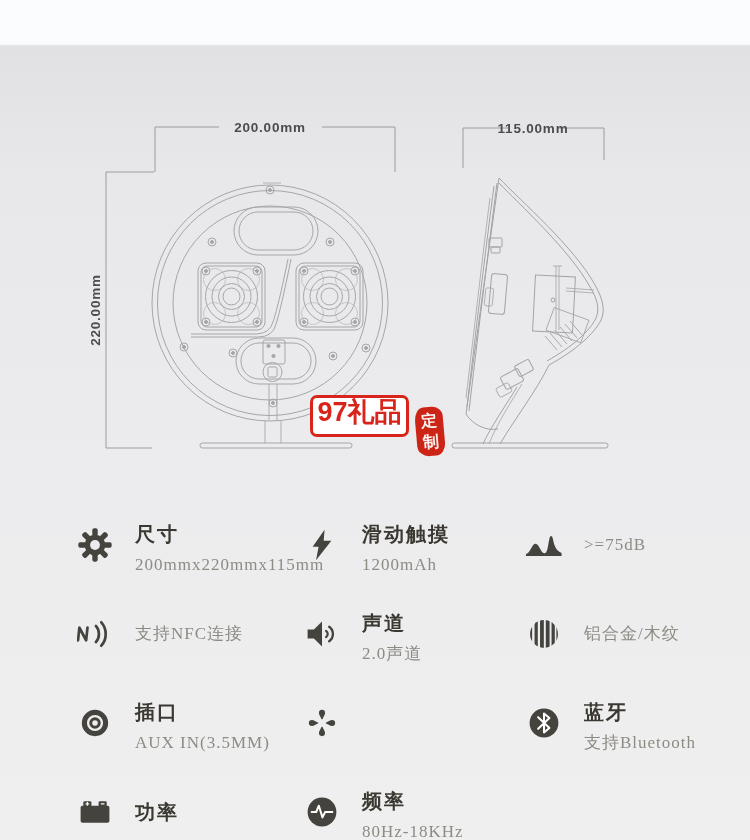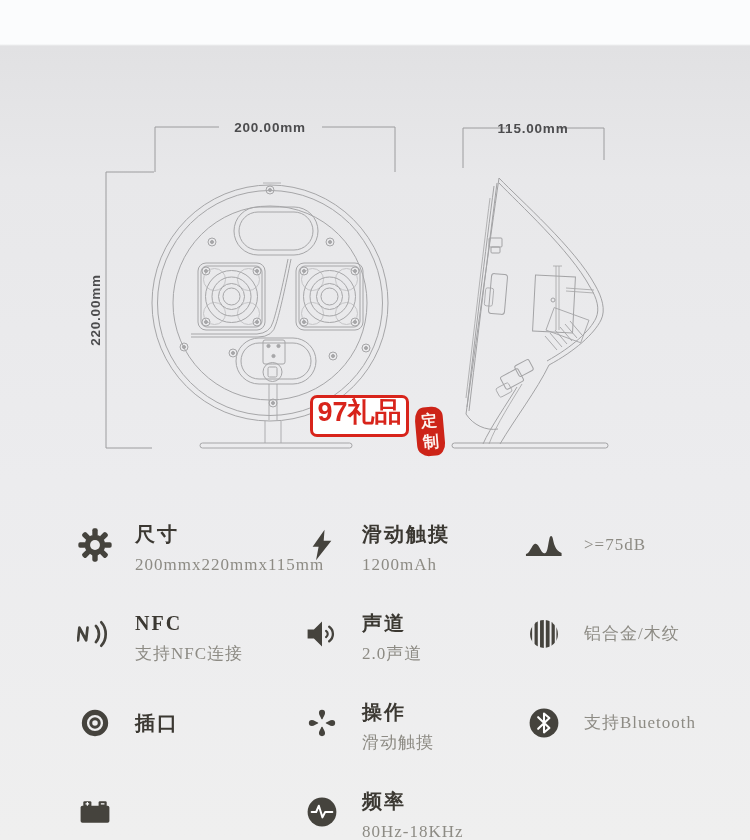--- a/index.html
+++ b/index.html
@@ -241,21 +241,20 @@
       <span class="spec-icon">
         <svg viewBox="0 0 40 40" width="36" height="36">
           <g stroke="#45433d" stroke-width="3" fill="none" stroke-linecap="round" stroke-linejoin="round">
             <path d="M4 27 L4 13 L13 27 L13 13" transform="skewX(-6)"></path>
             <path d="M21 11 C25.5 16 25.5 24 21 29"></path>
             <path d="M27 7 C33.5 14 33.5 26 27 33"></path>
           </g>
         </svg>
       </span>
       <div class="spec-text">
-        <div class="spec-title">NFC</div>
         <div class="spec-value">支持NFC连接</div>
       </div>
     </div>
 
 
     <div class="spec-cell">
       <span class="spec-icon">
         <svg viewBox="0 0 40 40" width="36" height="36">
           <path d="M4 15 h7 l9 -9 v28 l-9 -9 h-7 z" fill="#45433d"></path>
           <g stroke="#45433d" fill="none" stroke-linecap="round">
@@ -293,64 +292,63 @@
 
     <div class="spec-cell">
       <span class="spec-icon">
         <svg viewBox="0 0 40 40" width="34" height="34">
           <circle cx="20" cy="20" r="12.5" fill="none" stroke="#45433d" stroke-width="6"></circle>
           <circle cx="20" cy="20" r="5" fill="none" stroke="#45433d" stroke-width="3.5"></circle>
         </svg>
       </span>
       <div class="spec-text">
         <div class="spec-title">插口</div>
+        <div class="spec-value">AUX IN(3.5MM)</div>
       </div>
     </div>
 
     <div class="spec-cell">
       <span class="spec-icon">
         <svg viewBox="0 0 40 40" width="34" height="34">
           <g fill="#45433d">
             <path d="M20 4.5 a3.6 3.6 0 0 1 3.6 3.6 c0 2.6 -2.2 4.4 -2.9 7.1 a0.8 0.8 0 0 1 -1.4 0 c-0.7 -2.7 -2.9 -4.5 -2.9 -7.1 a3.6 3.6 0 0 1 3.6 -3.6 z"></path>
             <path d="M20 4.5 a3.6 3.6 0 0 1 3.6 3.6 c0 2.6 -2.2 4.4 -2.9 7.1 a0.8 0.8 0 0 1 -1.4 0 c-0.7 -2.7 -2.9 -4.5 -2.9 -7.1 a3.6 3.6 0 0 1 3.6 -3.6 z" transform="rotate(90 20 20)"></path>
             <path d="M20 4.5 a3.6 3.6 0 0 1 3.6 3.6 c0 2.6 -2.2 4.4 -2.9 7.1 a0.8 0.8 0 0 1 -1.4 0 c-0.7 -2.7 -2.9 -4.5 -2.9 -7.1 a3.6 3.6 0 0 1 3.6 -3.6 z" transform="rotate(180 20 20)"></path>
             <path d="M20 4.5 a3.6 3.6 0 0 1 3.6 3.6 c0 2.6 -2.2 4.4 -2.9 7.1 a0.8 0.8 0 0 1 -1.4 0 c-0.7 -2.7 -2.9 -4.5 -2.9 -7.1 a3.6 3.6 0 0 1 3.6 -3.6 z" transform="rotate(270 20 20)"></path>
           </g>
         </svg>
       </span>
-      <div class="spec-text">
-        <div class="spec-title">操作</div>
-        <div class="spec-value">滑动触摸</div>
-      </div>
     </div>
 
     <div class="spec-cell">
       <span class="spec-icon">
         <svg viewBox="0 0 40 40" width="36" height="36">
           <circle cx="20" cy="20" r="16" fill="#45433d"></circle>
           <path d="M13.5 13.5 L26 25.5 L20 30.5 L20 9.5 L26 14.5 L13.5 26.5" stroke="#ffffff" stroke-width="2.3" fill="none" stroke-linejoin="round" stroke-linecap="round"></path>
         </svg>
       </span>
       <div class="spec-text">
+        <div class="spec-title">蓝牙</div>
         <div class="spec-value">支持Bluetooth</div>
       </div>
     </div>
 
     <div class="spec-cell">
       <span class="spec-icon">
         <svg viewBox="0 0 40 40" width="36" height="36">
           <g fill="#45433d">
             <rect x="7" y="8" width="9" height="7" rx="1.5"></rect>
             <rect x="24" y="8" width="9" height="7" rx="1.5"></rect>
             <rect x="4" y="13" width="32" height="19" rx="2"></rect>
           </g>
           <path d="M9.5 11 h4 M11.5 9 v4 M26.5 11 h4" stroke="#ffffff" stroke-width="1.3"></path>
         </svg>
       </span>
       <div class="spec-text">
+        <div class="spec-title">功率</div>
       </div>
     </div>
 
     <div class="spec-cell">
       <span class="spec-icon">
         <svg viewBox="0 0 40 40" width="36" height="36">
           <circle cx="20" cy="20" r="16" fill="#45433d"></circle>
           <path d="M8.5 20 h5 l3 -7 4 13 3 -6 h8" stroke="#ffffff" stroke-width="2.2" fill="none" stroke-linejoin="round" stroke-linecap="round"></path>
         </svg>
       </span>

